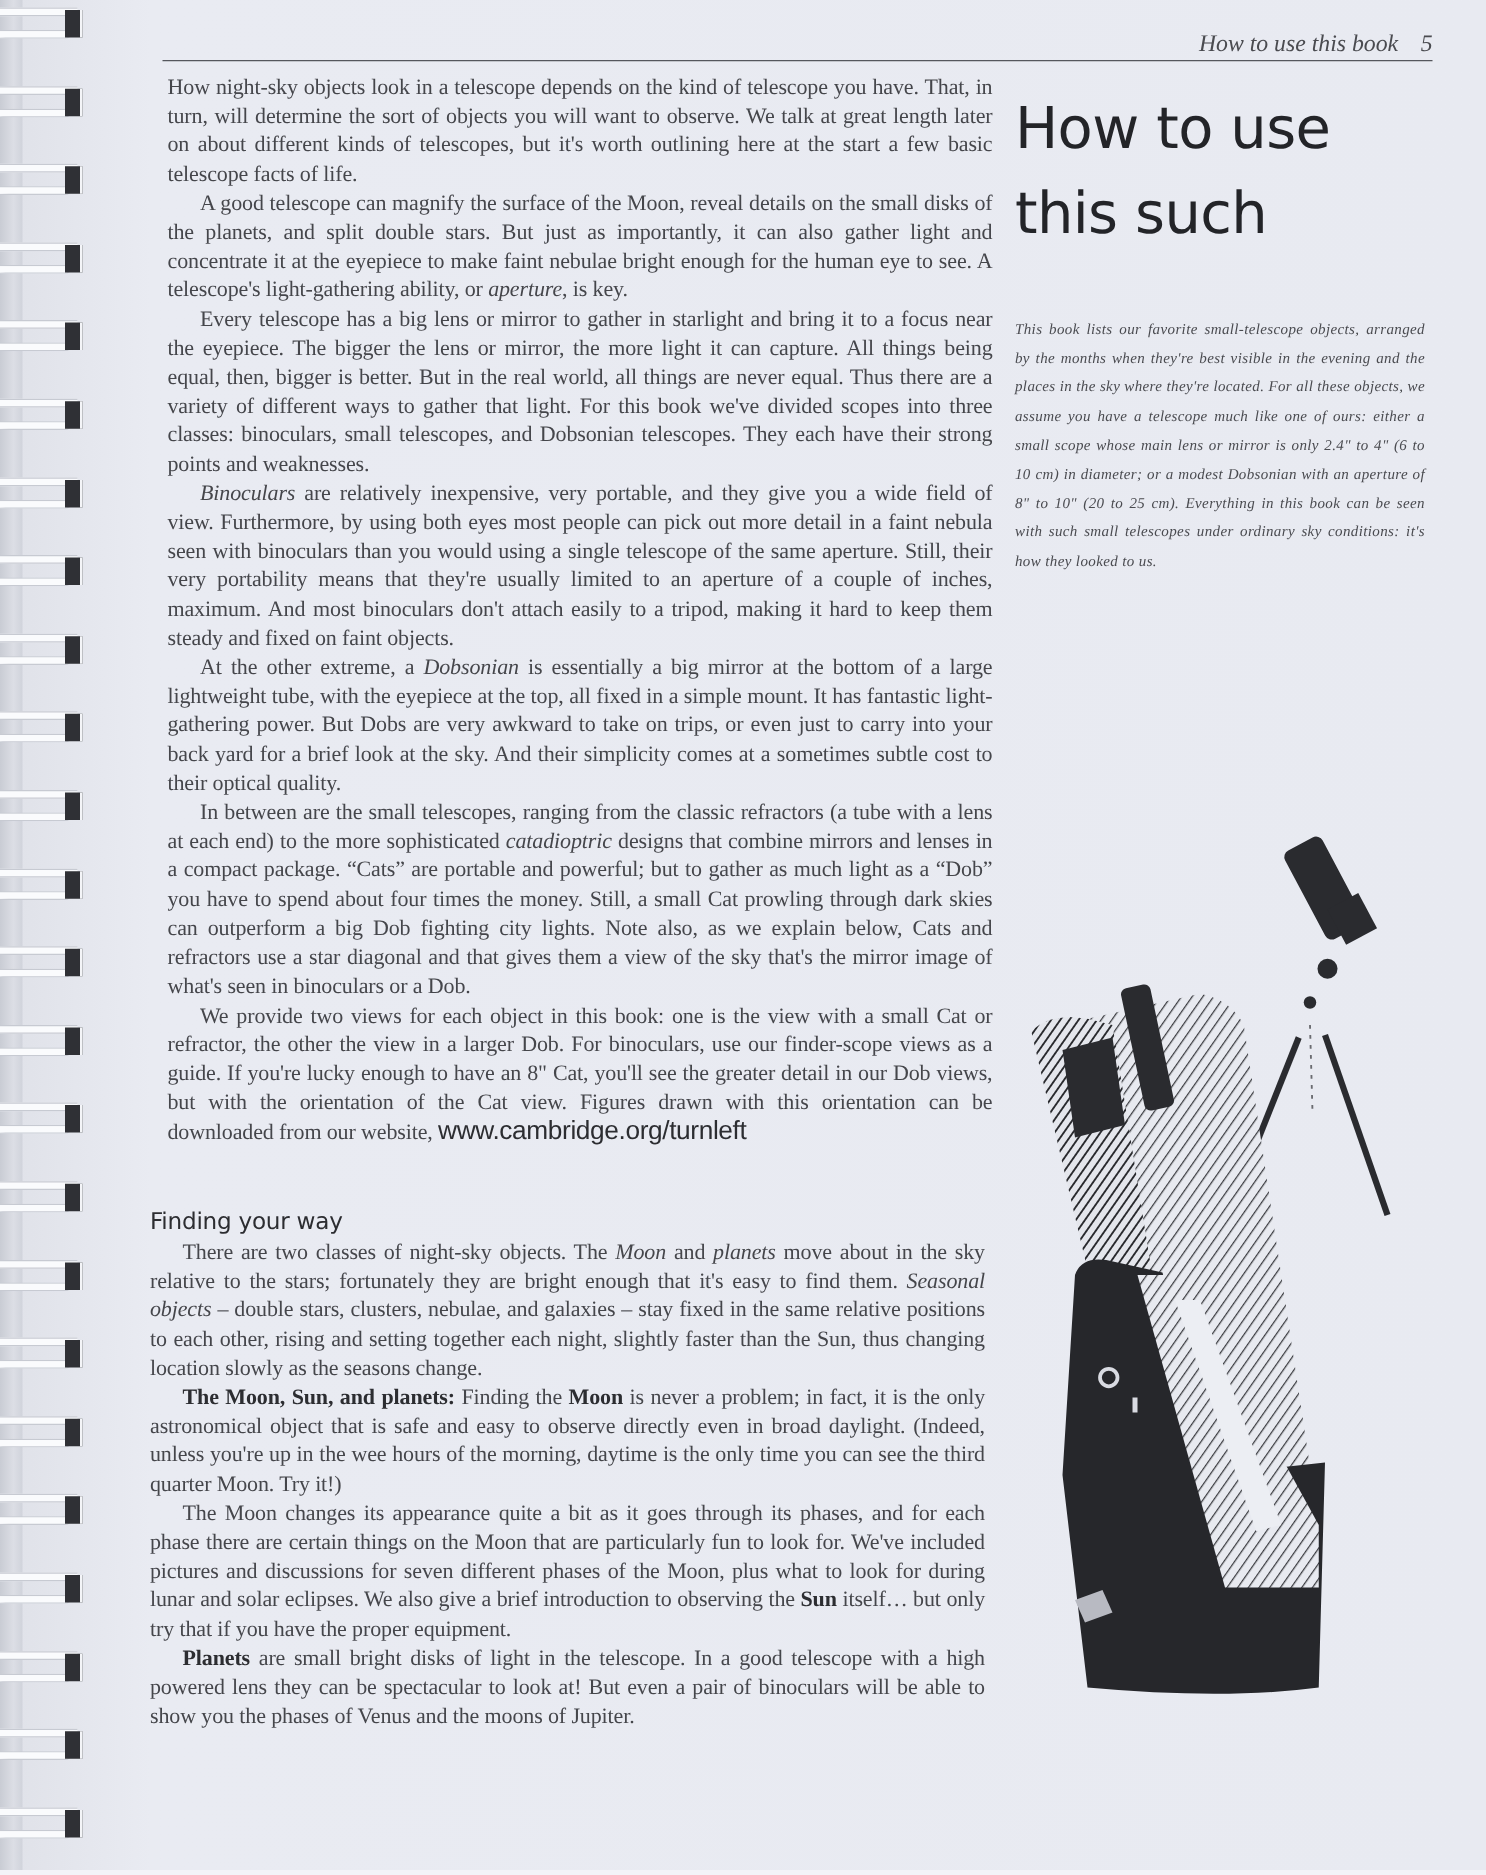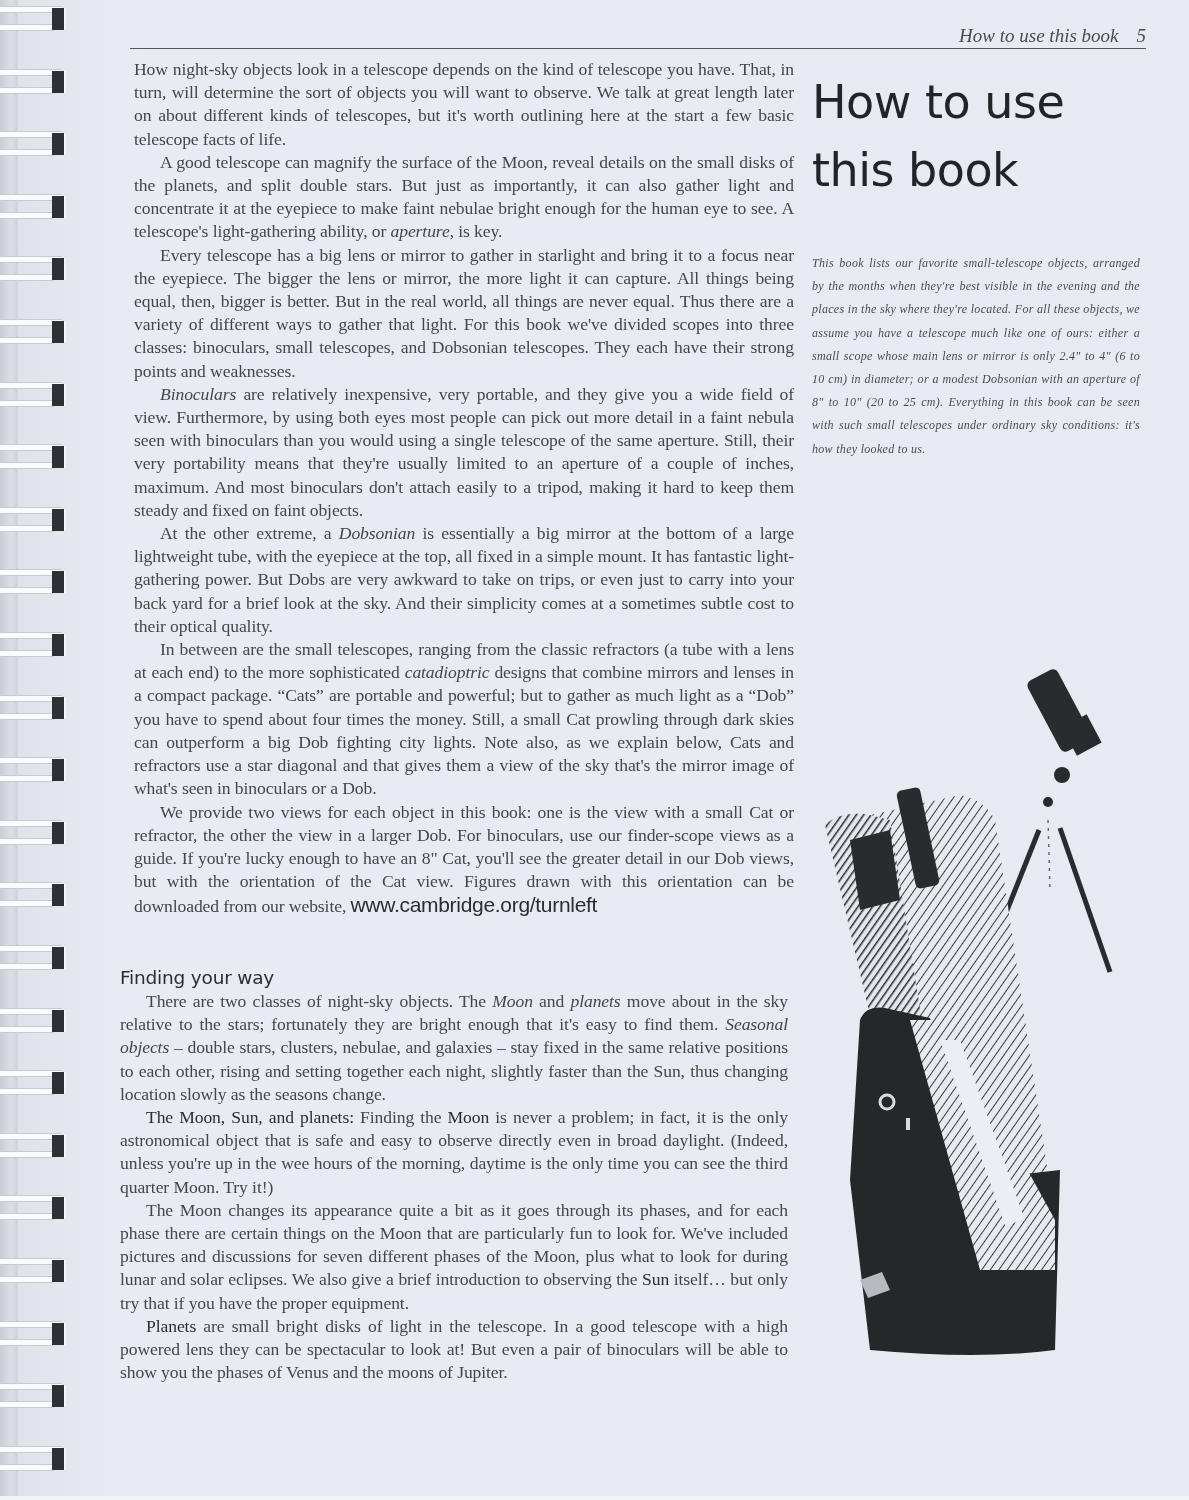--- a/index.html
+++ b/index.html
@@ -48,21 +48,21 @@
     font-family:"DejaVu Sans", "Liberation Sans", sans-serif;
     font-size:18.5px; color:#2c2d31; margin:0; line-height:24px; font-weight:normal;
     letter-spacing:-0.2px;
   }
   .para {
     font-size:17.6px; line-height:23.2px; text-align:justify; margin:0;
     color:#45464b; letter-spacing:-0.1px;
   }
   .para.indent { text-indent:26px; }
   .para em { font-style:italic; }
-  .para .b { font-weight:normal; color:#2c2d31; }
+  .para .b { font-weight:bold; color:#2c2d31; }
   .url { font-family:"Liberation Sans Narrow","Liberation Sans", sans-serif; font-size:21px; color:#2c2d31; letter-spacing:-0.3px; }
 
   .s1 { position:absolute; left:16px; top:0; width:660px; }
   .s2 { position:absolute; left:2px; top:908px; width:668px; }
 
   .side-col { position:absolute; left:812px; top:68px; width:330px; }
   .big-title {
     font-family:"DejaVu Sans", "Liberation Sans", sans-serif;
     font-size:46px; line-height:68px; color:#232428; margin:0; font-weight:normal;
     letter-spacing:-0.5px;
@@ -225,21 +225,21 @@
       <h2 class="section-heading">Finding your way</h2>
       <p class="para indent"><span>There are two classes of night-sky objects. The </span><em>Moon</em><span> and </span><em>planets</em><span> move about in the sky relative to the stars; fortunately they are bright enough that it's easy to find them. </span><em>Seasonal objects</em><span> – double stars, clusters, nebulae, and galaxies – stay fixed in the same relative positions to each other, rising and setting together each night, slightly faster than the Sun, thus changing location slowly as the seasons change.</span></p>
       <p class="para indent"><span class="b">The Moon, Sun, and planets:</span><span> Finding the </span><span class="b">Moon</span><span> is never a problem; in fact, it is the only astronomical object that is safe and easy to observe directly even in broad daylight. (Indeed, unless you're up in the wee hours of the morning, daytime is the only time you can see the third quarter Moon. Try it!)</span></p>
       <p class="para indent"><span>The Moon changes its appearance quite a bit as it goes through its phases, and for each phase there are certain things on the Moon that are particularly fun to look for. We've included pictures and discussions for seven different phases of the Moon, plus what to look for during lunar and solar eclipses. We also give a brief introduction to observing the </span><span class="b">Sun</span><span> itself… but only try that if you have the proper equipment.</span></p>
       <p class="para indent"><span class="b">Planets</span><span> are small bright disks of light in the telescope. In a good telescope with a high powered lens they can be spectacular to look at! But even a pair of binoculars will be able to show you the phases of Venus and the moons of Jupiter.</span></p>
     </div>
   </div>
 
   <div class="side-col">
     <h1 class="big-title">
-      <span>How to use</span><br><span>this book</span>
+      <span>How to use</span><br><span>this such</span>
     </h1>
     <p class="intro">This book lists our favorite small-telescope objects, arranged by the months when they're best visible in the evening and the places in the sky where they're located. For all these objects, we assume you have a telescope much like one of ours: either a small scope whose main lens or mirror is only 2.4" to 4" (6 to 10 cm) in diameter; or a modest Dobsonian with an aperture of 8" to 10" (20 to 25 cm). Everything in this book can be seen with such small telescopes under ordinary sky conditions: it's how they looked to us.</p>
   </div>
 
   <div class="illustration" aria-label="Black-and-white drawing of a Dobsonian reflector telescope with a small catadioptric telescope on a tripod behind it">
     <svg width="320" height="740" viewBox="0 0 320 740">
       <defs>
         <pattern id="hatch" width="6" height="6" patternUnits="userSpaceOnUse" patternTransform="rotate(35)">
           <rect width="6" height="6" fill="#e4e6ec"></rect>
           <line x1="0" y1="0" x2="0" y2="6" stroke="#2a2b2f" stroke-width="3"></line>

